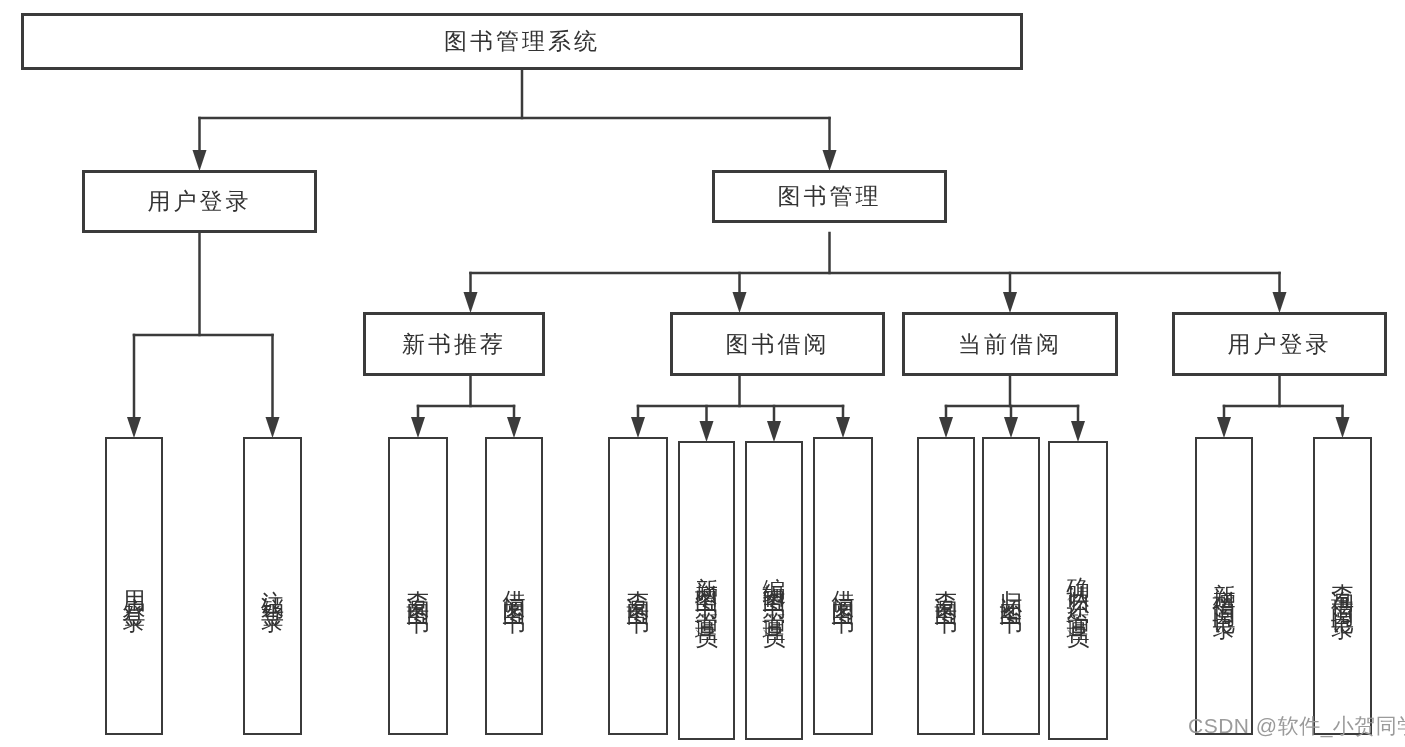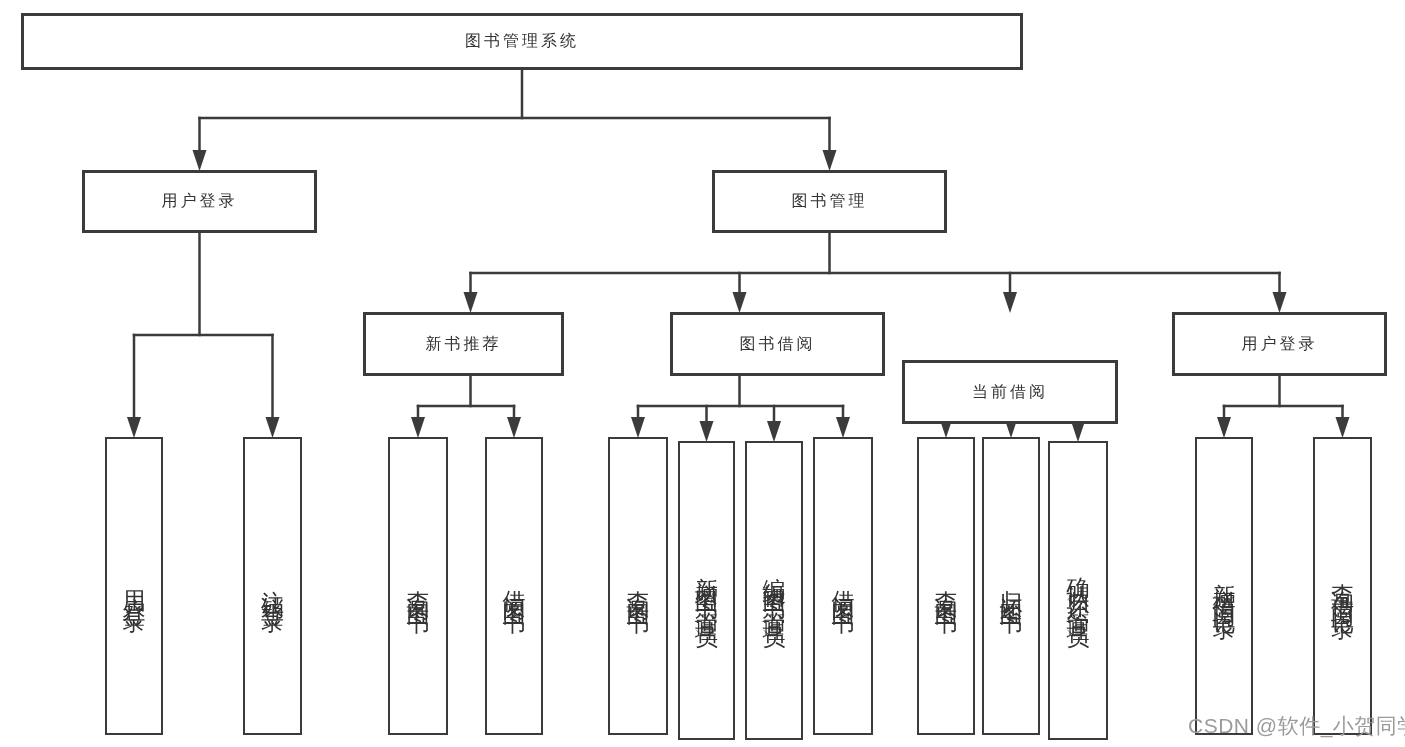--- a/index.html
+++ b/index.html
@@ -23,21 +23,21 @@
   #connectors polygon{fill:var(--line);}
   .node{
     position:absolute;
     box-sizing:border-box;
     background:#ffffff;
     display:flex;align-items:center;justify-content:center;
     color:var(--text);
   }
   .node.h{
     border:3px solid var(--line);
-    font-size:16px;
+    font-size:23px;
     letter-spacing:3px;
     white-space:nowrap;
   }
   .node.v{
     border:2px solid var(--line);
     font-size:23px;
   }
   .node.v .lbl{
     writing-mode:vertical-rl;
     text-orientation:mixed;
@@ -114,30 +114,30 @@
       <line x1="1342.5" y1="406" x2="1342.5" y2="423"></line>
       <polygon points="1335.5,417 1349.5,417 1342.5,438"></polygon>
     </svg>
   <div id="nodes">
       <div class="node h" style="left: 21px; top: 13px; width: 1002px; height: 57px;">
         <span class="lbl">图书管理系统</span>
       </div>
       <div class="node h" style="left: 82px; top: 170px; width: 235px; height: 63px;">
         <span class="lbl">用户登录</span>
       </div>
-      <div class="node h" style="left: 712px; top: 170px; width: 235px; height: 63px; font-family: Liberation Serif, serif;">
+      <div class="node h" style="left: 712px; top: 170px; width: 235px; height: 53px; font-family: Liberation Serif, serif;">
         <span class="lbl">图书管理</span>
       </div>
-      <div class="node h" style="left: 363px; top: 312px; width: 201px; height: 64px;">
+      <div class="node h" style="left: 363px; top: 312px; width: 182px; height: 64px;">
         <span class="lbl">新书推荐</span>
       </div>
       <div class="node h" style="left: 670px; top: 312px; width: 215px; height: 64px;">
         <span class="lbl">图书借阅</span>
       </div>
-      <div class="node h" style="left: 902px; top: 312px; width: 216px; height: 64px; margin-top: 48px;">
+      <div class="node h" style="left: 902px; top: 312px; width: 216px; height: 64px;">
         <span class="lbl">当前借阅</span>
       </div>
       <div class="node h" style="left: 1172px; top: 312px; width: 215px; height: 64px;">
         <span class="lbl">用户登录</span>
       </div>
       <div class="node v" style="left: 105px; top: 437px; width: 58px; height: 298px;">
         <span class="lbl">用户登录</span>
       </div>
       <div class="node v" style="left: 243px; top: 437px; width: 59px; height: 298px;">
         <span class="lbl">注销登录</span>

